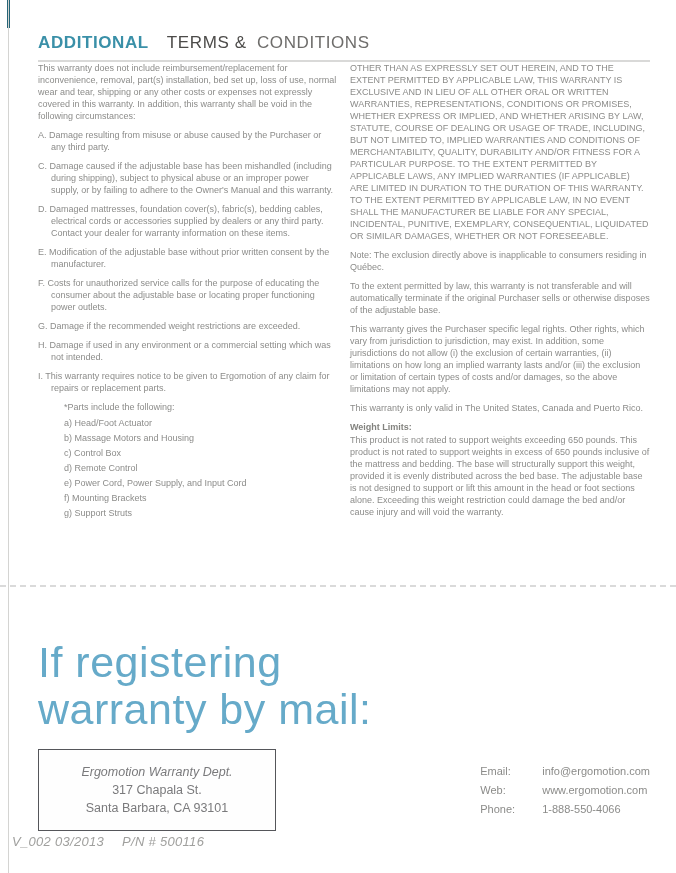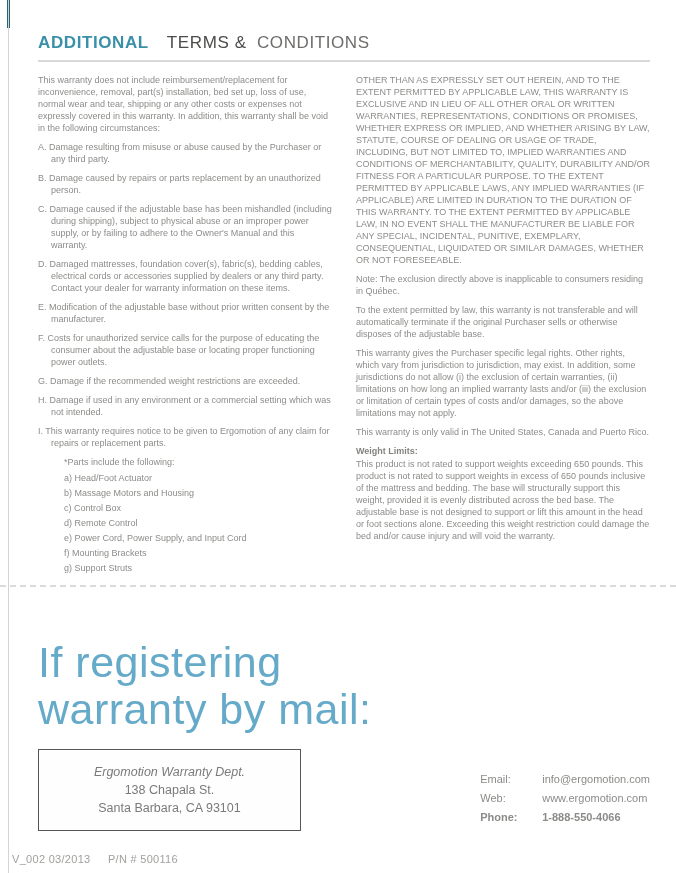--- a/index.html
+++ b/index.html
@@ -22,21 +22,21 @@
   .edge-line{position:absolute;left:8px;top:0;bottom:0;width:1px;background:#d4d4d2;}
   .edge-tick{position:absolute;left:7px;top:0;width:3px;height:28px;background:#266577;}
 
   .content{padding:33px 26px 0 38px;}
   .doc-title{font-size:17px;letter-spacing:.6px;white-space:nowrap;}
   .doc-title .t-accent{color:var(--teal);font-weight:bold;}
   .doc-title .t-dark{color:var(--dark);font-weight:normal;margin-left:13px;}
   .doc-title .t-light{color:var(--mid);font-weight:normal;margin-left:5px;}
   .title-rule{border:none;border-top:2px solid var(--rule);margin-top:7px;}
 
-  .columns{display:flex;gap:24px;margin-top:12px;}
+  .columns{display:flex;gap:12px;}
   .col{width:50%;font-size:9px;line-height:12px;}
   .col p{margin-bottom:7px;}
   .lettered{padding-left:13px;text-indent:-13px;margin-bottom:7px;}
   .parts{padding-left:26px;}
   .parts div{margin-bottom:3px;line-height:12px;}
   .parts .parts-note{margin-bottom:4px;}
   .wl-head{font-weight:bold;color:#83837f;margin-bottom:1px;}
 
   .dashed-sep{position:absolute;top:585px;left:0;right:0;border:none;border-top:2px dashed #dadada;}
 
@@ -44,31 +44,31 @@
   .bottom-inner{padding:52px 26px 0 38px;}
   .mail-heading{
     color:var(--blue-light);font-size:43px;font-weight:normal;
     line-height:1.1;letter-spacing:.5px;
   }
   .mail-sub{
     color:var(--blue-bold);font-weight:bold;font-size:14.5px;line-height:1.3;margin-top:12px;
   }
   .bottom-row{display:flex;justify-content:space-between;align-items:flex-end;margin-top:15px;}
   .address-box{
-    width:263px;border:1px solid var(--boxborder);background:#fefefe;
+    width:238px;border:1px solid var(--boxborder);background:#fefefe;
     text-align:center;padding:13px 8px;color:#7a7a7c;font-size:12.5px;line-height:1.45;
   }
   .address-box .addr-name{font-style:italic;}
   .contact{margin-bottom:8px;font-size:11px;color:#8b8b89;}
   .contact-row{display:flex;margin-bottom:7px;}
-  .contact-row:last-child{margin-bottom:0;font-weight:bold;}
+  .contact-row:last-child{margin-bottom:8px;}
   .contact-label{width:62px;}
   .contact-value{}
   .footer{
-    position:absolute;left:12px;bottom:8px;font-size:11px;
+    position:absolute;left:12px;bottom:24px;font-size:13px;font-style:italic;
     color:#a0a09e;letter-spacing:.3px;
   }
   .footer span{margin-right:14px;}
 </style>
 </head>
 <body>
 
 <div class="edge-tick"></div>
 <div class="edge-line"></div>
 
@@ -80,21 +80,20 @@
     <span class="t-light">CONDITIONS</span>
   </h1>
   <hr class="title-rule">
 
   <div class="columns">
 
     <div class="col">
       <p>This warranty does not include reimbursement/replacement for inconvenience, removal, part(s) installation, bed set up, loss of use, normal wear and tear, shipping or any other costs or expenses not expressly covered in this warranty. In addition, this warranty shall be void in the following circumstances:</p>
 
       <div class="lettered"><span>A.</span> <span>Damage resulting from misuse or abuse caused by the Purchaser or any third party.</span></div>
-      <div class="lettered"><span>B.</span> <span>Damage caused by repairs or parts replacement by an unauthorized person.</span></div>
       <div class="lettered"><span>C.</span> <span>Damage caused if the adjustable base has been mishandled (including during shipping), subject to physical abuse or an improper power supply, or by failing to adhere to the Owner's Manual and this warranty.</span></div>
       <div class="lettered"><span>D.</span> <span>Damaged mattresses, foundation cover(s), fabric(s), bedding cables, electrical cords or accessories supplied by dealers or any third party. Contact your dealer for warranty information on these items.</span></div>
       <div class="lettered"><span>E.</span> <span>Modification of the adjustable base without prior written consent by the manufacturer.</span></div>
       <div class="lettered"><span>F.</span> <span>Costs for unauthorized service calls for the purpose of educating the consumer about the adjustable base or locating proper functioning power outlets.</span></div>
       <div class="lettered"><span>G.</span> <span>Damage if the recommended weight restrictions are exceeded.</span></div>
       <div class="lettered"><span>H.</span> <span>Damage if used in any environment or a commercial setting which was not intended.</span></div>
       <div class="lettered"><span>I.</span> <span>This warranty requires notice to be given to Ergomotion of any claim for repairs or replacement parts.</span></div>
 
       <div class="parts">
         <div class="parts-note">*Parts include the following:</div>
@@ -126,21 +125,21 @@
 <div class="bottom">
   <div class="bottom-inner">
     <h2 class="mail-heading">
       <span>If registering</span><br>
       <span>warranty by mail:</span>
     </h2>
 
     <div class="bottom-row">
       <div class="address-box">
         <div class="addr-name">Ergomotion Warranty Dept.</div>
-        <div>138 Chapala St.</div>
+        <div>317 Chapala St.</div>
         <div>Santa Barbara, CA 93101</div>
       </div>
 
       <div class="contact">
         <div class="contact-row">
           <span class="contact-label">Email:</span>
           <span class="contact-value">info@ergomotion.com</span>
         </div>
         <div class="contact-row">
           <span class="contact-label">Web:</span>

